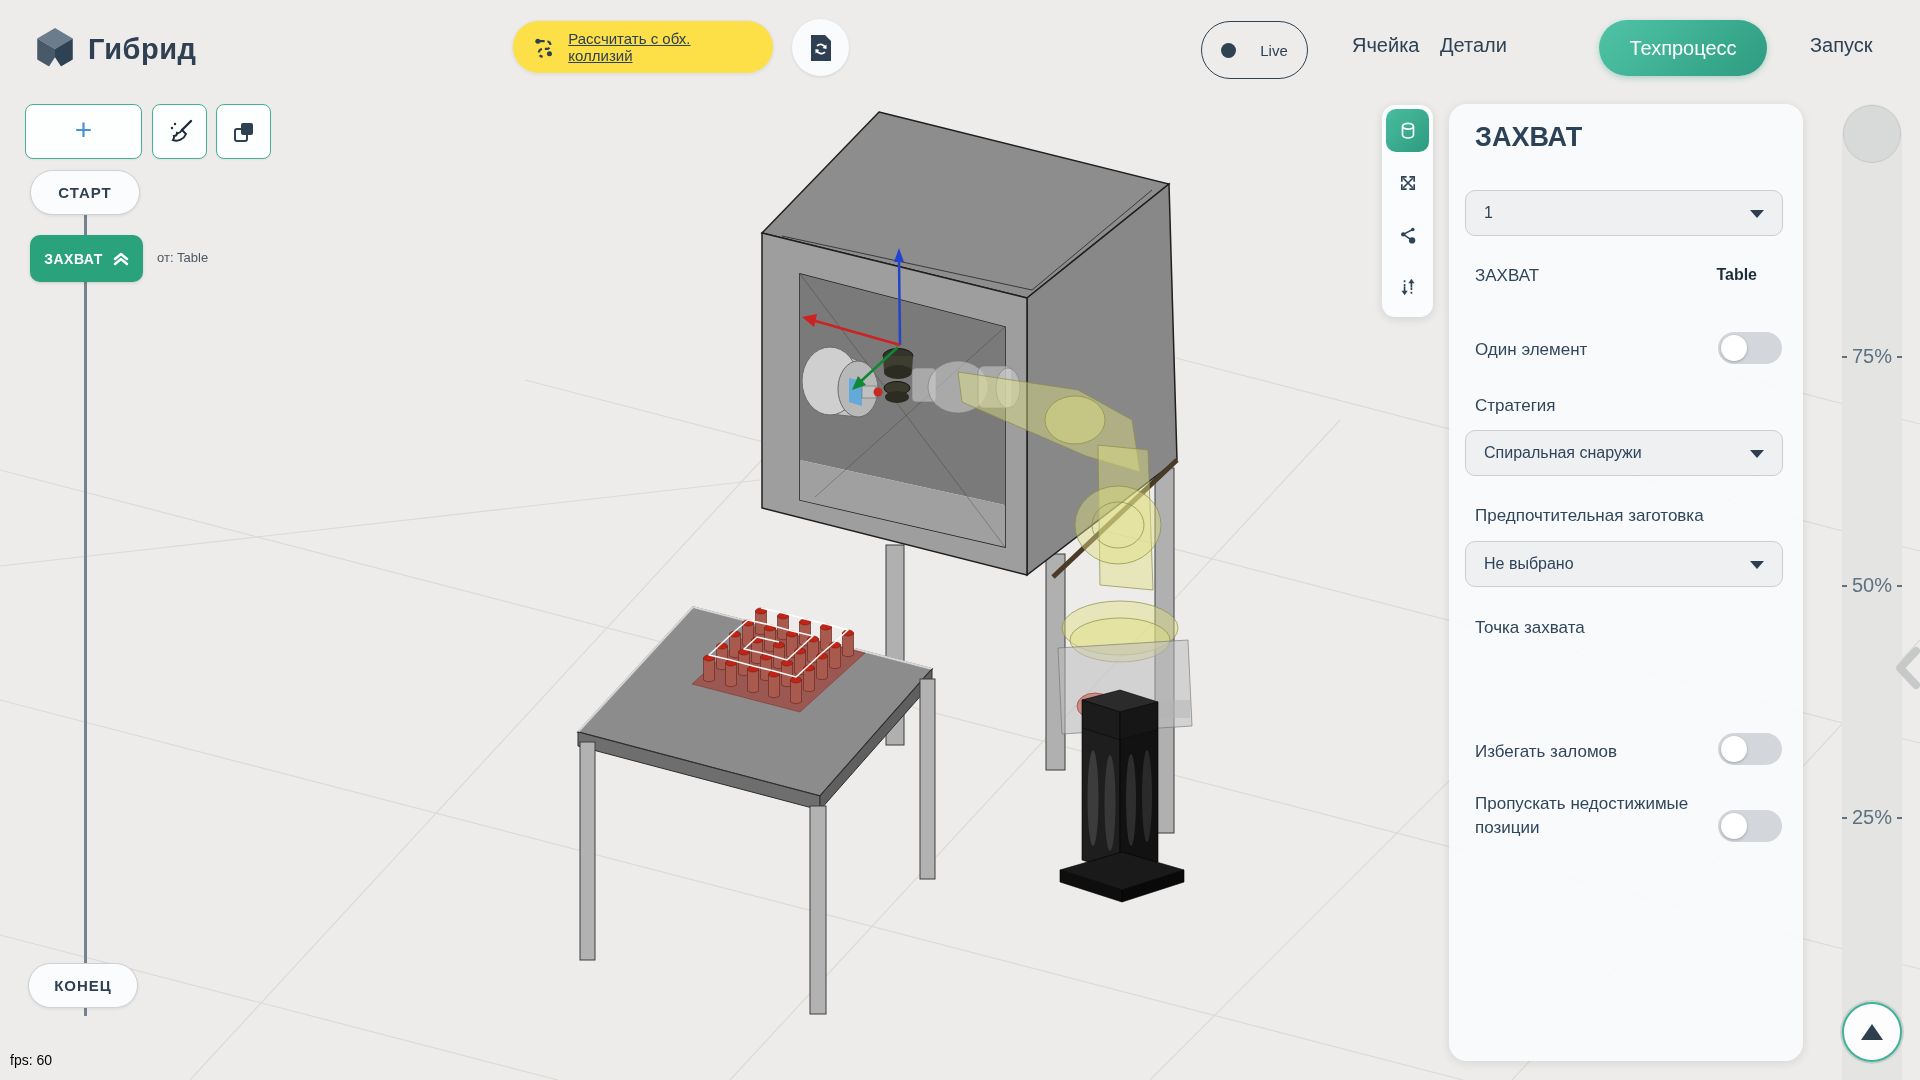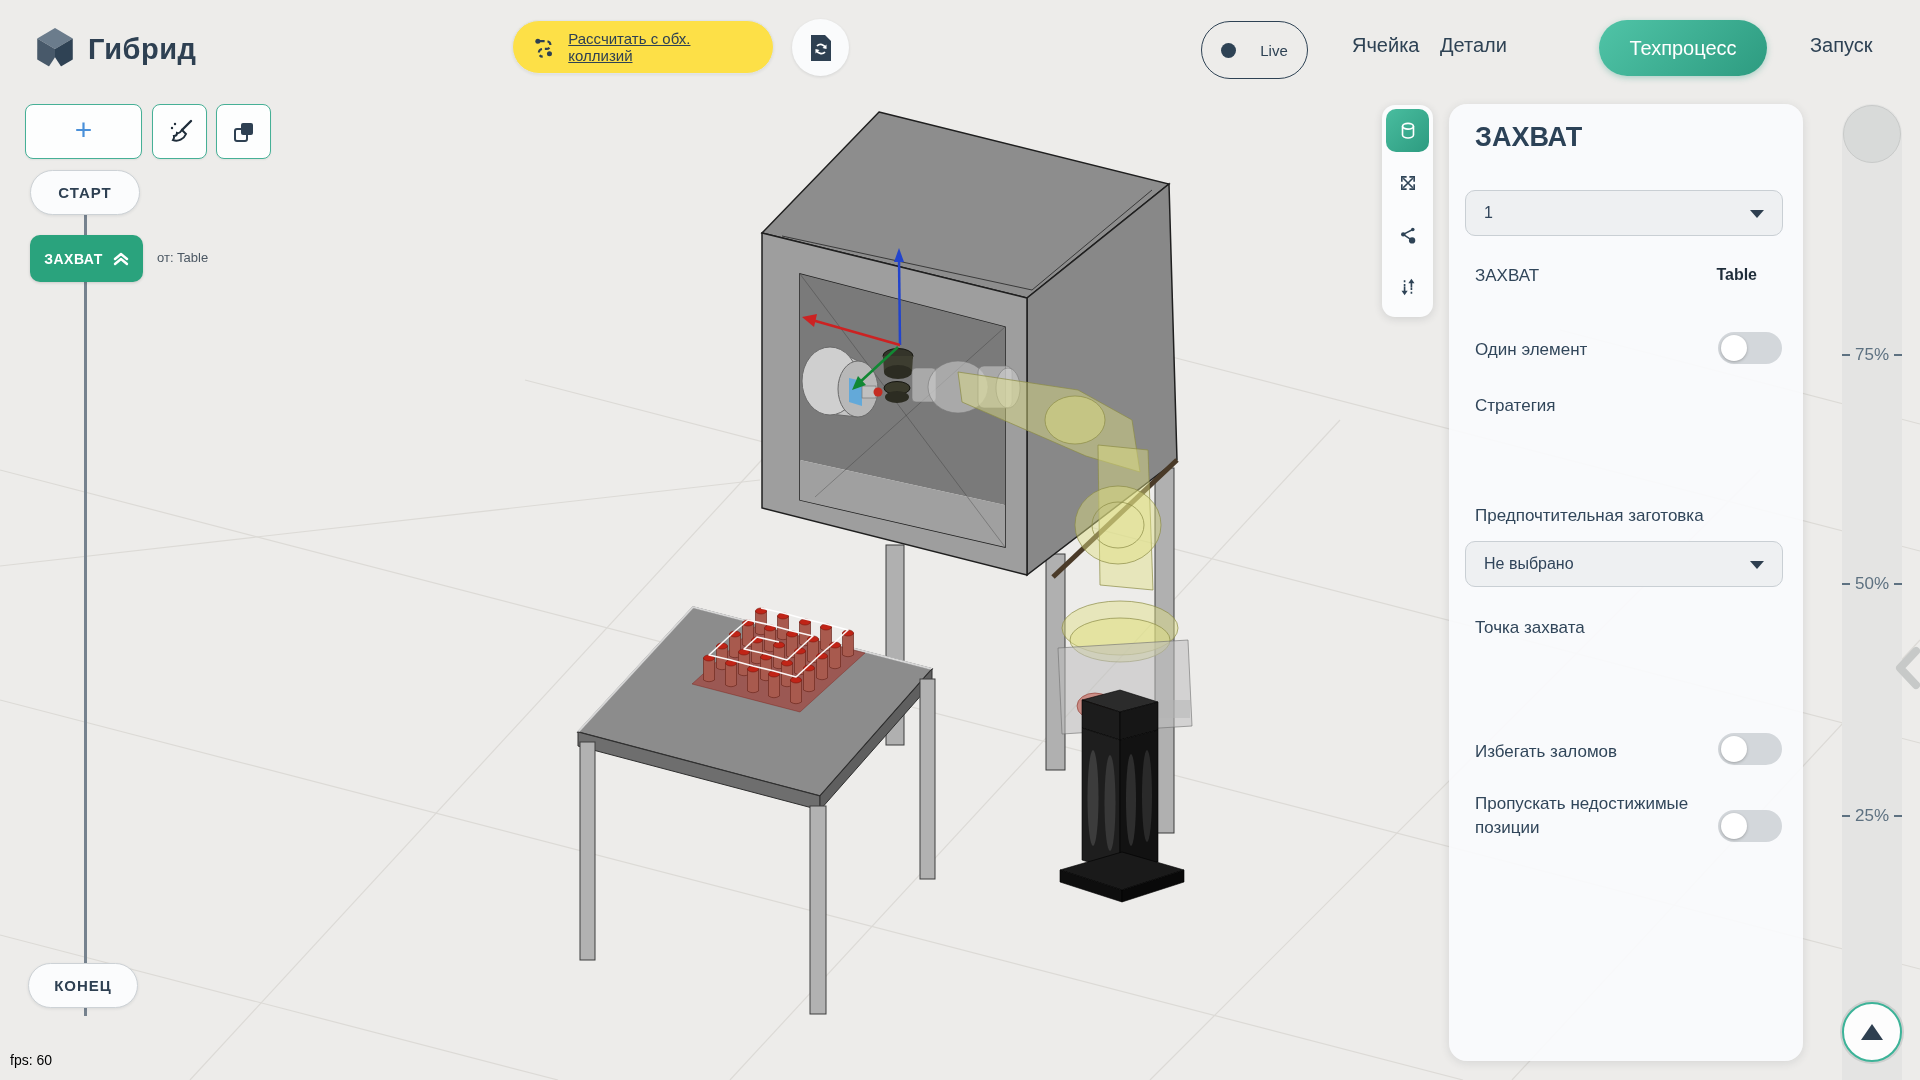--- a/index.html
+++ b/index.html
@@ -87,21 +87,21 @@
   .rail-item { width:43px; height:43px; border-radius:10px; display:flex; align-items:center;
     justify-content:center; cursor:pointer; }
   .rail-active { background:linear-gradient(135deg,#49bd9f,#2d9b80); }
 
   
   .zoom-track { position:absolute; left:1842px; top:104px; width:60px; height:976px;
     background:#e4e4e3; border-radius:30px 30px 0 0; }
   .zoom-handle { position:absolute; left:1843px; top:105px; width:58px; height:58px; border-radius:50%;
     background:#d8dad9; border:1px solid #c8cac9; cursor:grab; }
   .zoom-mark { position:absolute; left:1842px; width:60px; display:flex; align-items:center;
-    justify-content:center; gap:5px; font-size:17px; color:#5d7181; }
+    justify-content:center; gap:5px; font-size:20px; color:#5d7181; }
   .zoom-mark i { display:block; width:8px; height:2px; background:#5d7181; }
   .mk-75 { top:345px; } .mk-50 { top:574px; } .mk-25 { top:806px; }
   .panel-collapse { position:absolute; left:1890px; top:645px; width:30px; height:46px; cursor:pointer; }
   .scene-up-btn { position:absolute; left:1842px; top:1002px; width:60px; height:60px; border-radius:50%;
     background:#fdfdfd; border:2px solid #3cb398; box-shadow:0 0 0 2px #cdcfce;
     display:flex; align-items:center; justify-content:center; cursor:pointer; }
   .tri-up { width:0; height:0; border-left:11px solid transparent; border-right:11px solid transparent;
     border-bottom:16px solid #2e3f50; }
 </style>
 </head>
@@ -382,20 +382,24 @@
 
     <span class="p-label info-label">ЗАХВАТ</span>
     <span class="info-value">Table</span>
 
     <span class="p-label lab-single">Один элемент</span>
     <div class="toggle tog-single">
         <div class="knob"></div>
       </div>
 
     <span class="p-label lab-strategy">Стратегия</span>
+    <div class="select sel-2">
+      <span>Спиральная снаружи</span>
+      <i class="caret"></i>
+    </div>
 
     <span class="p-label lab-preferred">Предпочтительная заготовка</span>
     <div class="select sel-3">
       <span>Не выбрано</span>
       <i class="caret"></i>
     </div>
 
     <span class="p-label lab-grip">Точка захвата</span>
 
     <span class="p-label lab-avoid">Избегать заломов</span>

